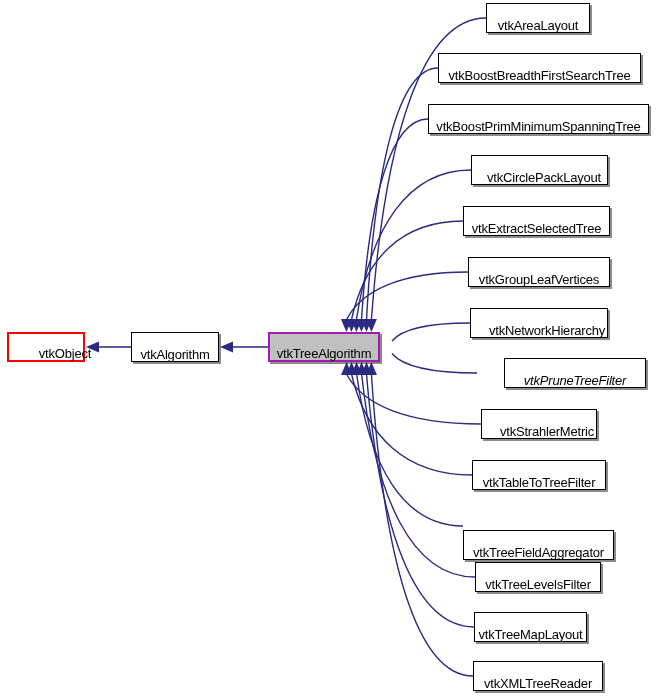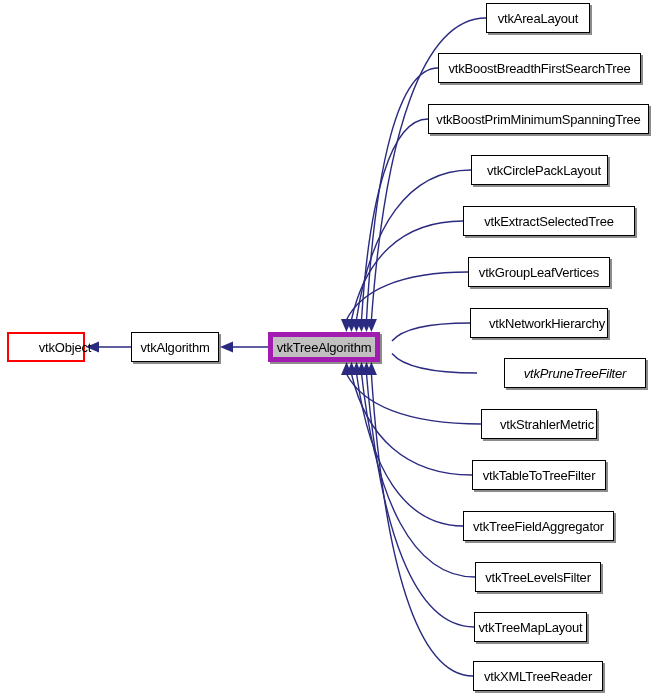--- a/index.html
+++ b/index.html
@@ -21,21 +21,21 @@
     left: 0;
     top: 0;
     width: 656px;
     height: 696px;
     pointer-events: none;
   }
   .node {
     position: absolute;
     box-sizing: border-box;
     display: flex;
-    align-items: center;
+    align-items: flex-end;
     justify-content: center;
     height: 30px;
     background: #ffffff;
     border: 1px solid #000000;
     box-shadow: 2px 2px 0 0 rgba(0,0,0,0.45);
     white-space: nowrap;
     z-index: 3;
   }
   .node-label {
     font-size: 13px;
@@ -45,21 +45,21 @@
     padding: 0 6px;
   }
   .node.root {
     border: 2px solid #ff0000;
     box-shadow: none;
     background: #ffffff;
     padding-left: 38px;
   }
   .node.current {
     background: #c0c0c0;
-    border: 5px solid #a21caf;
+    border: 2px solid #a21caf;
   }
 </style>
 </head>
 <body>
 
 <div id="diagram-root">
   <svg id="edge-layer" viewBox="0 0 656 696" width="656" height="696" xmlns="http://www.w3.org/2000/svg">
       <path d="M 131 347 L 98 347" fill="none" stroke="#2a2a80" stroke-width="1.4"></path>
       <polygon points="86.00,347.00 99.00,352.50 99.00,341.50" fill="#2a2a80"></polygon>
       <path d="M 268 347 L 232 347" fill="none" stroke="#2a2a80" stroke-width="1.4"></path>
@@ -108,39 +108,39 @@
       </div>
       <div class="node" style="left: 438px; top: 53px; width: 203px;">
         <span class="node-label">vtkBoostBreadthFirstSearchTree</span>
       </div>
       <div class="node" style="left: 428px; top: 104px; width: 221px;">
         <span class="node-label">vtkBoostPrimMinimumSpanningTree</span>
       </div>
       <div class="node" style="left: 471px; top: 155px; width: 137px; padding-left: 9px;">
         <span class="node-label">vtkCirclePackLayout</span>
       </div>
-      <div class="node" style="left: 463px; top: 206px; width: 172px;">
+      <div class="node" style="left: 463px; top: 206px; width: 147px;">
         <span class="node-label">vtkExtractSelectedTree</span>
       </div>
       <div class="node" style="left: 468px; top: 257px; width: 142px;">
         <span class="node-label">vtkGroupLeafVertices</span>
       </div>
       <div class="node" style="left: 470px; top: 308px; width: 138px; padding-left: 16px;">
         <span class="node-label">vtkNetworkHierarchy</span>
       </div>
       <div class="node" style="left: 504px; top: 358px; width: 142px; font-style: italic;">
         <span class="node-label">vtkPruneTreeFilter</span>
       </div>
       <div class="node" style="left: 481px; top: 409px; width: 116px; padding-left: 16px;">
         <span class="node-label">vtkStrahlerMetric</span>
       </div>
       <div class="node" style="left: 472px; top: 460px; width: 134px;">
         <span class="node-label">vtkTableToTreeFilter</span>
       </div>
-      <div class="node" style="left: 463px; top: 511px; width: 151px;">
+      <div class="node" style="left: 463px; top: 530px; width: 151px;">
         <span class="node-label">vtkTreeFieldAggregator</span>
       </div>
       <div class="node" style="left: 475px; top: 562px; width: 126px;">
         <span class="node-label">vtkTreeLevelsFilter</span>
       </div>
       <div class="node" style="left: 474px; top: 612px; width: 113px;">
         <span class="node-label">vtkTreeMapLayout</span>
       </div>
       <div class="node" style="left: 473px; top: 661px; width: 130px;">
         <span class="node-label">vtkXMLTreeReader</span>

